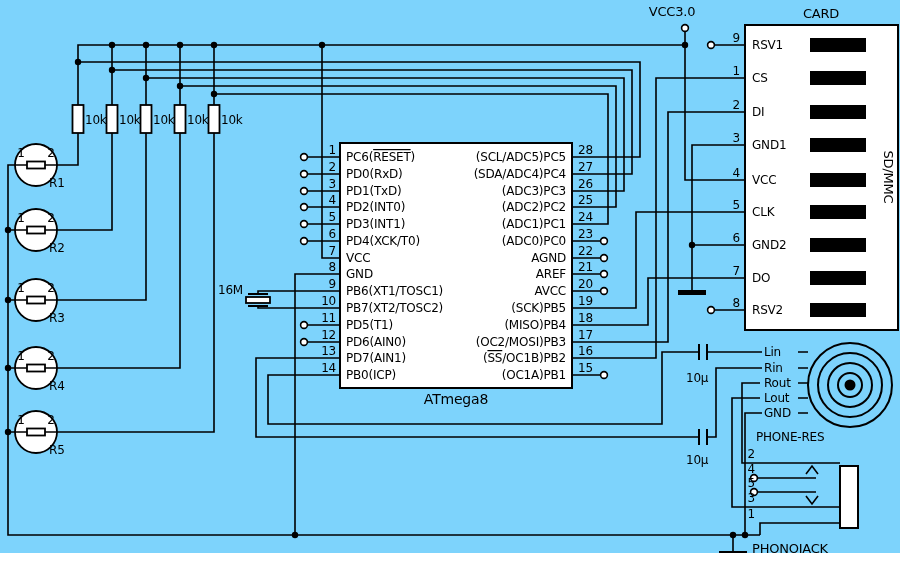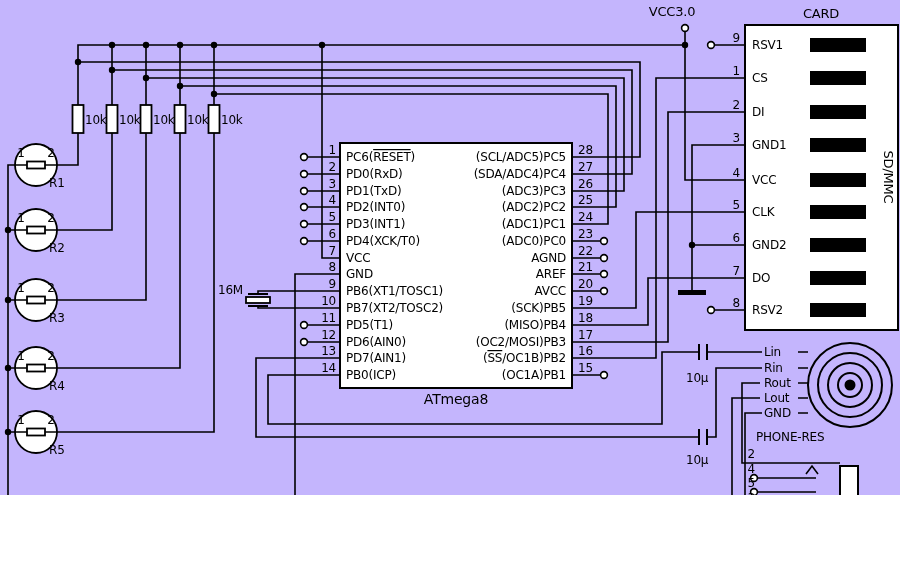--- a/index.html
+++ b/index.html
@@ -1,16 +1,16 @@
 <!DOCTYPE html>
 <html><head>
 <meta charset="utf-8">
 <style>
   html,body{margin:0;padding:0;background:#fff}
-  #stage{position:relative;width:900px;height:495px;background:#c4b5fd;overflow:hidden}
+  #stage{position:relative;width:900px;height:553px;background:#7dd3fc;overflow:hidden}
   svg{display:block}
   text{font-family:"DejaVu Sans","Liberation Sans",sans-serif;fill:#000;font-size:12px;letter-spacing:-0.2px}
   .s13{font-size:13px}.s14{font-size:14px}
   .e{text-anchor:end}.m{text-anchor:middle}
   .bar{text-decoration:overline}
   .wire{stroke:#000;stroke-width:1.6;fill:none}
   .w2{stroke:#000;stroke-width:2;fill:none}
   .box{stroke:#000;stroke-width:2;fill:#fff}
   .comp{stroke:#000;stroke-width:1.8;fill:#fff}
   .dot{fill:#000;stroke:none}

